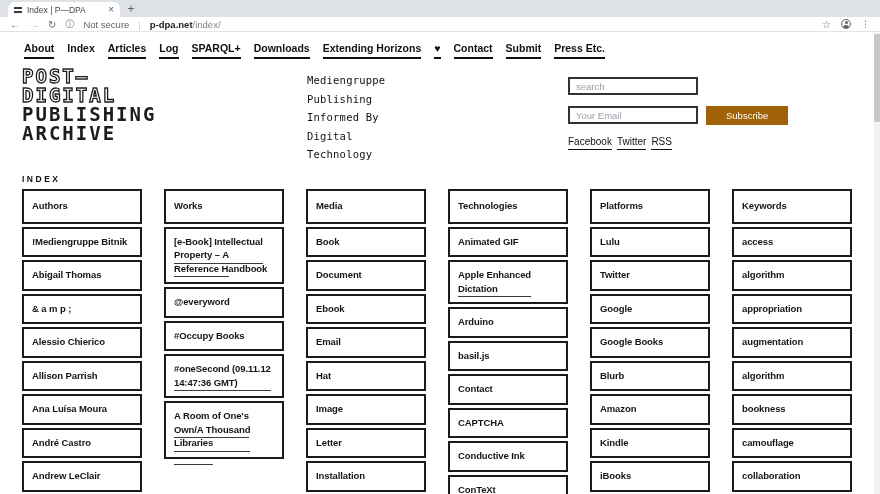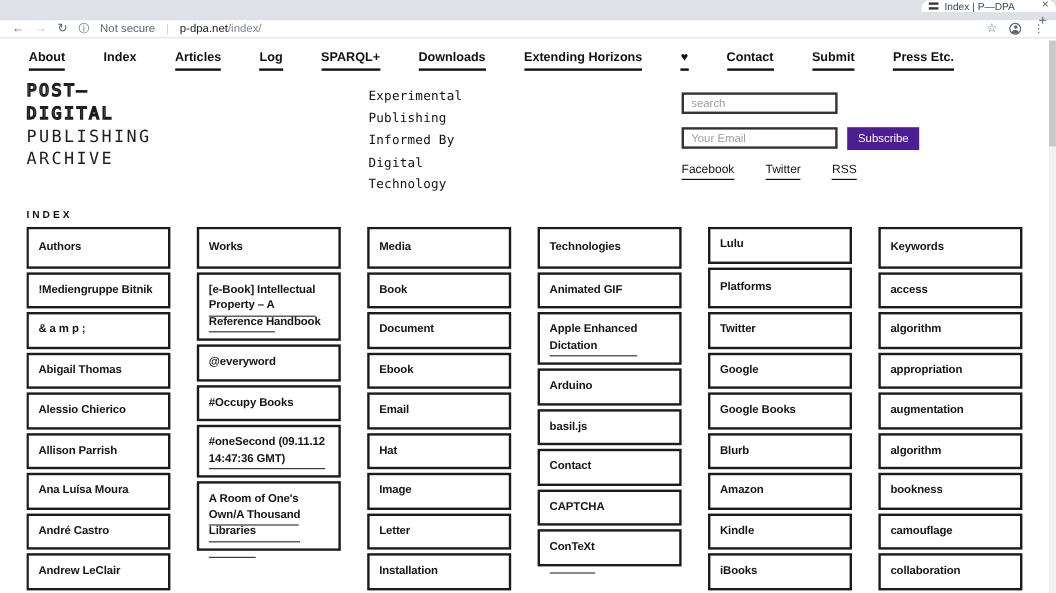--- a/index.html
+++ b/index.html
@@ -1,68 +1,68 @@
 <!DOCTYPE html>
 <html><head>
 <meta charset="utf-8">
 <style>
   * { margin:0; padding:0; box-sizing:border-box; }
   html,body { width:880px; height:494px; overflow:hidden; background:#fff;
               font-family:"Liberation Sans", sans-serif; }
 
   
-  .tabstrip { height:17px; background:#dee1e6; display:flex; align-items:flex-end; padding-left:8px;flex-direction:column; }
+  .tabstrip { height:17px; background:#dee1e6; display:flex; align-items:flex-end; padding-left:8px; }
   .tab { background:#fff; border-radius:7px 7px 0 0; height:15px; width:112px;
          display:flex; align-items:center; padding:0 6px; gap:5px; }
   .favicon { width:8px; height:8px; display:flex; flex-direction:column; justify-content:center; gap:2px; }
   .favicon i { display:block; height:2px; background:#3a3a3a; }
   .tab-title { font-size:8.5px; color:#45494d; white-space:nowrap; overflow:hidden; flex:1; }
   .tab-close { font-size:10px; color:#5f6368; line-height:1; }
   .newtab { width:22px; text-align:center; color:#5f6368; font-size:12px; line-height:15px; }
 
   .addressbar { height:15px; background:#fff; border-bottom:1px solid #e4e4e4;
                 display:flex; align-items:center; padding:0 10px; gap:9px;
                 font-size:9.5px; color:#5f6368; }
   .nav-arrow { font-size:10px; color:#5f6368; }
   .nav-arrow.disabled { color:#bdc1c6; }
   .info-icon { font-size:9px; color:#5f6368; }
   .sec-sep { color:#d0d0d0; }
-  .url-host { color:#202124; font-weight:normal; }
+  .url-host { color:#202124; font-weight:bold; }
   .url-path { color:#80868b; }
   .addr-right { margin-left:auto; display:flex; align-items:center; gap:10px; }
   .star-icon { font-size:10px; color:#5f6368; }
   .avatar-icon { width:10px; height:10px; border-radius:50%; border:1.2px solid #5f6368; position:relative; }
   .avatar-icon:before { content:""; position:absolute; left:2.6px; top:1.2px; width:3px; height:3px; border-radius:50%; background:#5f6368; }
   .avatar-icon:after { content:""; position:absolute; left:1.3px; top:4.8px; width:5.6px; height:3.4px; border-radius:3px 3px 0 0; background:#5f6368; }
   .kebab-icon { font-size:9px; color:#5f6368; }
 
   
   .scrollbar { position:fixed; right:0; top:33px; width:6px; height:461px; background:#f1f1f1; }
   .scroll-thumb { position:absolute; top:1px; left:0; width:6px; height:88px; background:#c6c8ca; }
 
   
   .page { position:relative; width:874px; }
-  .page-nav { display:flex; gap:32px; padding:10px 0 0 24px; font-size:10.5px; font-weight:bold; }
+  .page-nav { display:flex; gap:13px; padding:10px 0 0 24px; font-size:10.5px; font-weight:bold; }
   .nav-link { color:#111; text-decoration:none; border-bottom:2px solid #111; padding-bottom:3px; white-space:nowrap; }
   .nav-link.nav-current { border-bottom:2px solid transparent; }
 
   .header-area { position:relative; height:112px; }
   .logo { position:absolute; left:22px; top:8px; font-family:"DejaVu Sans Mono", monospace;
-          font-weight:normal; font-size:14px; line-height:19px; letter-spacing:2px; color:#1d1d1d; }
+          font-weight:bold; font-size:19px; line-height:19px; letter-spacing:2px; color:#1d1d1d; }
   .logo .outline { color:#fff; -webkit-text-stroke:1.3px #1d1d1d; }
   .tagline { position:absolute; left:307px; top:12px; font-family:"DejaVu Sans Mono", monospace;
              font-size:10.5px; line-height:18.5px; letter-spacing:0.2px; color:#111; }
   .controls { position:absolute; left:568px; top:18px; width:260px; }
   .text-input { display:block; width:130px; height:18px; border:2px solid #333; font-size:9.5px;
                 padding:0 6px; color:#333; font-family:"Liberation Sans", sans-serif; outline:none; }
   .text-input::placeholder { color:#9aa0a6; }
   .email-row { margin-top:11px; display:flex; align-items:flex-start; gap:8px; }
-  .subscribe-btn { background:#4c1d95; color:#fff; border:none; font-size:9.5px;
-                   padding:4px 9px; font-family:"Liberation Sans", sans-serif; }
-  .social-row { margin-top:11px; display:flex; gap:26px; font-size:10px; }
+  .subscribe-btn { background:#a16207; color:#fff; border:none; font-size:9.5px;
+                   padding:4px 20px; font-family:"Liberation Sans", sans-serif; }
+  .social-row { margin-top:11px; display:flex; gap:5px; font-size:10px; }
   .social-link { color:#111; text-decoration:none; border-bottom:1.5px solid #111; padding-bottom:2px; }
 
   .index-label { margin:3px 0 5px 22px; font-size:8.5px; font-weight:bold; letter-spacing:2.5px; color:#111; }
 
   .columns { display:flex; gap:22px; margin-left:22px; height:308px; overflow:hidden; align-items:flex-start; }
   .index-column { display:flex; flex-direction:column; gap:3px; width:120px; flex:none;justify-content:flex-end; }
   .box { border:2px solid #1b1b1b; background:#fff; padding:6px 8px 7px;
          font-size:9.5px; font-weight:bold; line-height:13.5px; letter-spacing:-0.1px; color:#151515; }
   .box.header-box { padding:8px 8px 9px; }
   .item-link { color:#151515; text-decoration:none; border-bottom:1px solid #3a3a3a; padding-bottom:16px; }
@@ -120,21 +120,21 @@
 
   <div class="header-area">
     <div class="logo">
       <div class="outline">POST—</div>
       <div class="outline">DIGITAL</div>
       <div>PUBLISHING</div>
       <div>ARCHIVE</div>
     </div>
 
     <div class="tagline">
-        <div>Experimental</div>
+        <div>Mediengruppe</div>
         <div>Publishing</div>
         <div>Informed By</div>
         <div>Digital</div>
         <div>Technology</div>
       </div>
 
     <div class="controls">
       <input class="text-input" type="text" placeholder="search" style="">
       <div class="email-row">
         <input class="text-input" type="text" placeholder="Your Email" style="">
@@ -147,22 +147,22 @@
         </div>
     </div>
   </div>
 
   <div class="index-label">INDEX</div>
 
   <div class="columns">
       <div class="index-column">
         <div class="box header-box">Authors</div>
         <div class="box"><a class="item-link" href="#">!Mediengruppe Bitnik</a></div>
+        <div class="box"><a class="item-link" href="#">Abigail Thomas</a></div>
         <div class="box"><a class="item-link" href="#">&amp; a m p ;</a></div>
-        <div class="box"><a class="item-link" href="#">Abigail Thomas</a></div>
         <div class="box"><a class="item-link" href="#">Alessio Chierico</a></div>
         <div class="box"><a class="item-link" href="#">Allison Parrish</a></div>
         <div class="box"><a class="item-link" href="#">Ana Luísa Moura</a></div>
         <div class="box"><a class="item-link" href="#">André Castro</a></div>
         <div class="box"><a class="item-link" href="#">Andrew LeClair</a></div>
       </div>
       <div class="index-column">
         <div class="box header-box">Works</div>
         <div class="box"><a class="item-link" href="#">[e-Book] Intellectual Property – A Reference Handbook</a></div>
         <div class="box"><a class="item-link" href="#">@everyword</a></div>
@@ -182,25 +182,26 @@
         <div class="box"><a class="item-link" href="#">Installation</a></div>
       </div>
       <div class="index-column">
         <div class="box header-box">Technologies</div>
         <div class="box"><a class="item-link" href="#">Animated GIF</a></div>
         <div class="box"><a class="item-link" href="#">Apple Enhanced Dictation</a></div>
         <div class="box"><a class="item-link" href="#">Arduino</a></div>
         <div class="box"><a class="item-link" href="#">basil.js</a></div>
         <div class="box"><a class="item-link" href="#">Contact</a></div>
         <div class="box"><a class="item-link" href="#">CAPTCHA</a></div>
+        <div class="box"><a class="item-link" href="#">Conductive Ink</a></div>
         <div class="box"><a class="item-link" href="#">ConTeXt</a></div>
       </div>
       <div class="index-column">
+        <div class="box header-box">Platforms</div>
         <div class="box"><a class="item-link" href="#">Lulu</a></div>
-        <div class="box header-box">Platforms</div>
         <div class="box"><a class="item-link" href="#">Twitter</a></div>
         <div class="box"><a class="item-link" href="#">Google</a></div>
         <div class="box"><a class="item-link" href="#">Google Books</a></div>
         <div class="box"><a class="item-link" href="#">Blurb</a></div>
         <div class="box"><a class="item-link" href="#">Amazon</a></div>
         <div class="box"><a class="item-link" href="#">Kindle</a></div>
         <div class="box"><a class="item-link" href="#">iBooks</a></div>
       </div>
       <div class="index-column">
         <div class="box header-box">Keywords</div>

